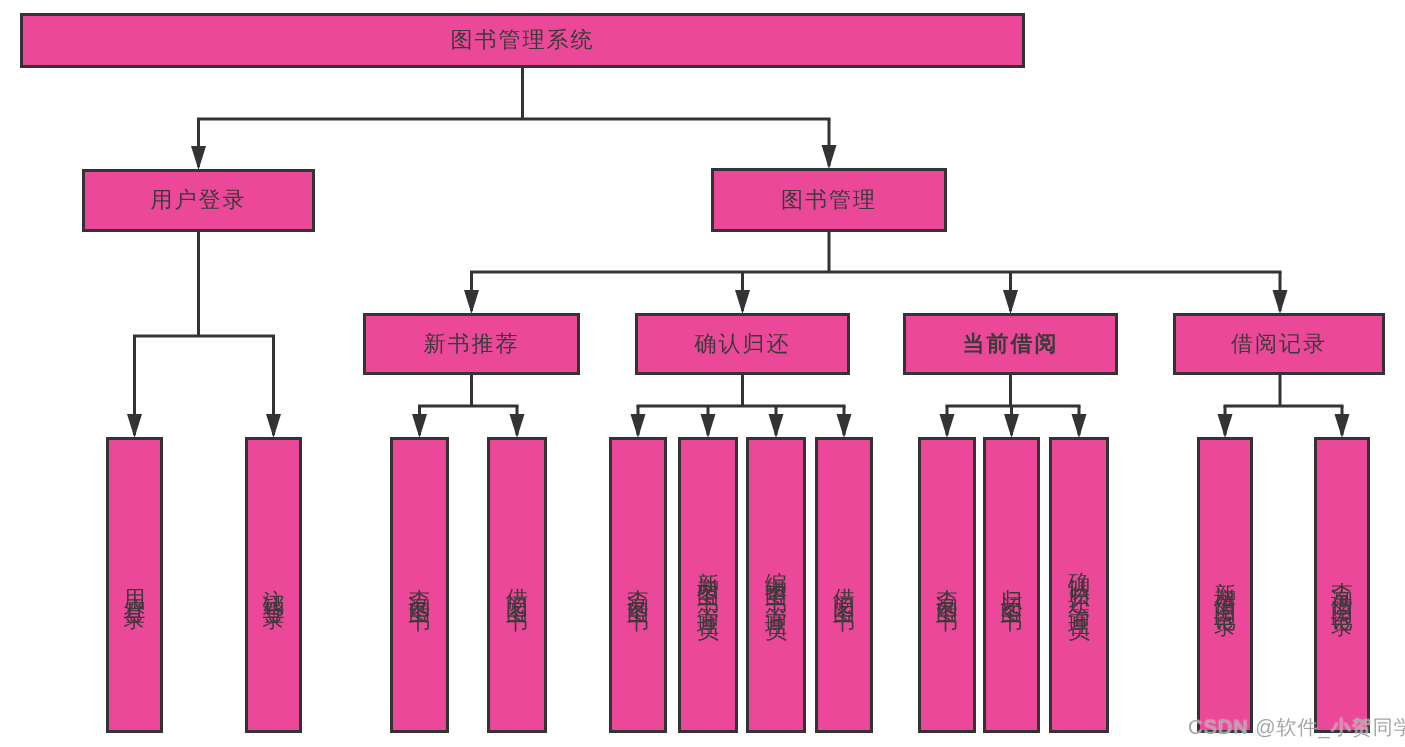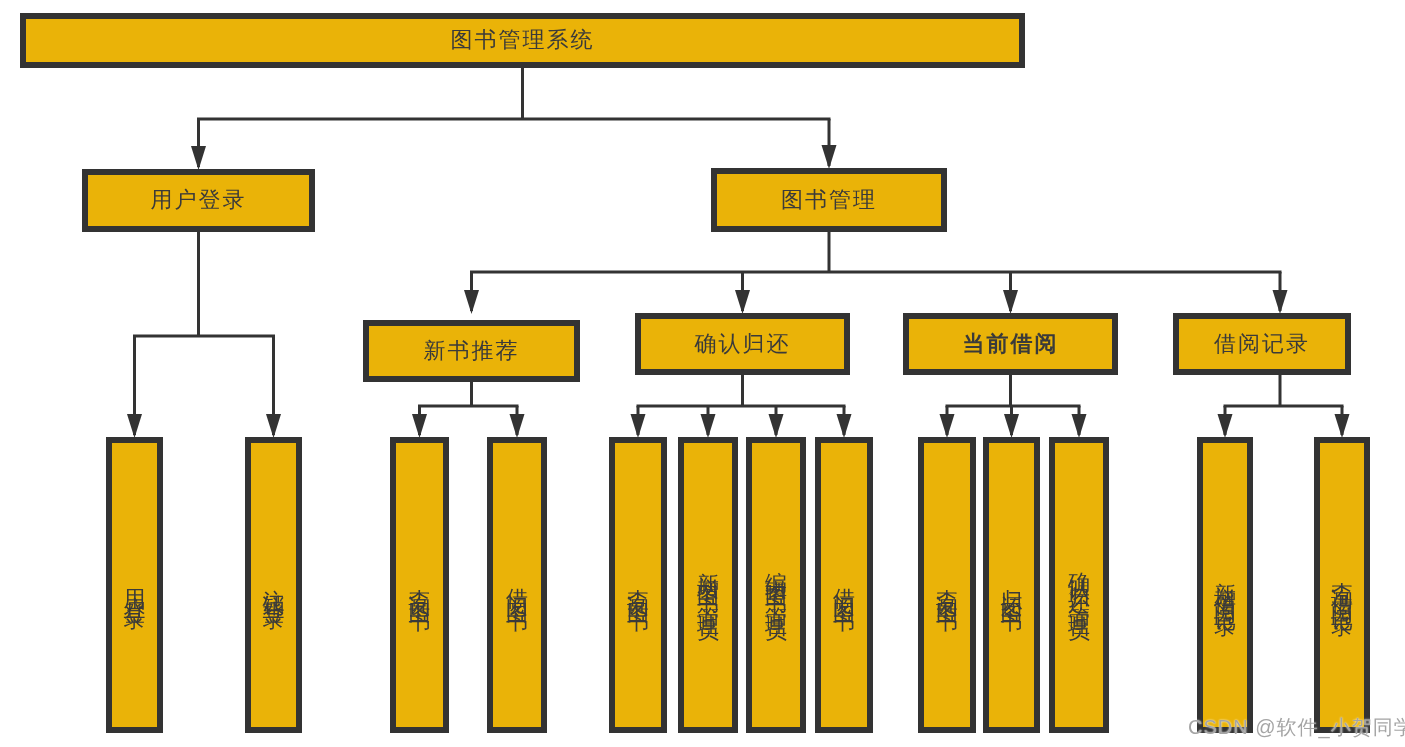--- a/index.html
+++ b/index.html
@@ -17,22 +17,22 @@
   }
   #connectors {
     position: absolute;
     left: 0;
     top: 0;
     pointer-events: none;
   }
   .node {
     position: absolute;
     box-sizing: border-box;
-    background: #eab308;
-    border: 6px solid #22c55e;
+    background: #ec4899;
+    border: 3px solid #22c55e;
     display: flex;
     align-items: center;
     justify-content: center;
     z-index: 2;
   }
   .node-label {
     color: #3a3a3a;
     font-size: 22px;
     letter-spacing: 2px;
     white-space: nowrap;
@@ -116,30 +116,30 @@
   <div id="watermark" style="color: rgb(165, 165, 165);">CSDN @软件_小贺同学</div>
 <div class="node" style="left: 20px; top: 13px; width: 1005px; height: 55px; border-color: rgb(51, 51, 51);">
       <span class="node-label" style="color: rgb(58, 58, 58);">图书管理系统</span>
     </div>
     <div class="node" style="left: 82px; top: 169px; width: 233px; height: 63px; border-color: rgb(51, 51, 51);">
       <span class="node-label" style="color: rgb(58, 58, 58);">用户登录</span>
     </div>
     <div class="node" style="left: 711px; top: 168px; width: 236px; height: 64px; border-color: rgb(51, 51, 51); text-align: center;">
       <span class="node-label" style="color: rgb(58, 58, 58);">图书管理</span>
     </div>
-    <div class="node" style="left: 363px; top: 320px; width: 217px; height: 62px; border-color: rgb(51, 51, 51);">
+    <div class="node" style="left: 363px; top: 313px; width: 217px; height: 62px; border-color: rgb(51, 51, 51);">
       <span class="node-label" style="color: rgb(58, 58, 58);">新书推荐</span>
     </div>
     <div class="node" style="left: 635px; top: 313px; width: 215px; height: 62px; border-color: rgb(51, 51, 51);">
       <span class="node-label" style="color: rgb(58, 58, 58);">确认归还</span>
     </div>
     <div class="node" style="left: 903px; top: 313px; width: 215px; height: 62px; border-color: rgb(51, 51, 51);">
       <span class="node-label" style="color: rgb(58, 58, 58); font-weight: bold;">当前借阅</span>
     </div>
-    <div class="node" style="left: 1173px; top: 313px; width: 178px; height: 62px; border-color: rgb(51, 51, 51);">
+    <div class="node" style="left: 1173px; top: 313px; width: 212px; height: 62px; border-color: rgb(51, 51, 51);">
       <span class="node-label" style="color: rgb(58, 58, 58);">借阅记录</span>
     </div>
     <div class="node vertical" style="left: 106px; top: 437px; width: 57px; height: 296px; border-color: rgb(51, 51, 51);">
       <span class="node-label" style="color: rgb(58, 58, 58);">用户登录</span>
     </div>
     <div class="node vertical" style="left: 245px; top: 437px; width: 57px; height: 296px; border-color: rgb(51, 51, 51);">
       <span class="node-label" style="color: rgb(58, 58, 58);">注销登录</span>
     </div>
     <div class="node vertical" style="left: 390px; top: 437px; width: 59px; height: 296px; border-color: rgb(51, 51, 51);">
       <span class="node-label" style="color: rgb(58, 58, 58);">查询图书</span>

